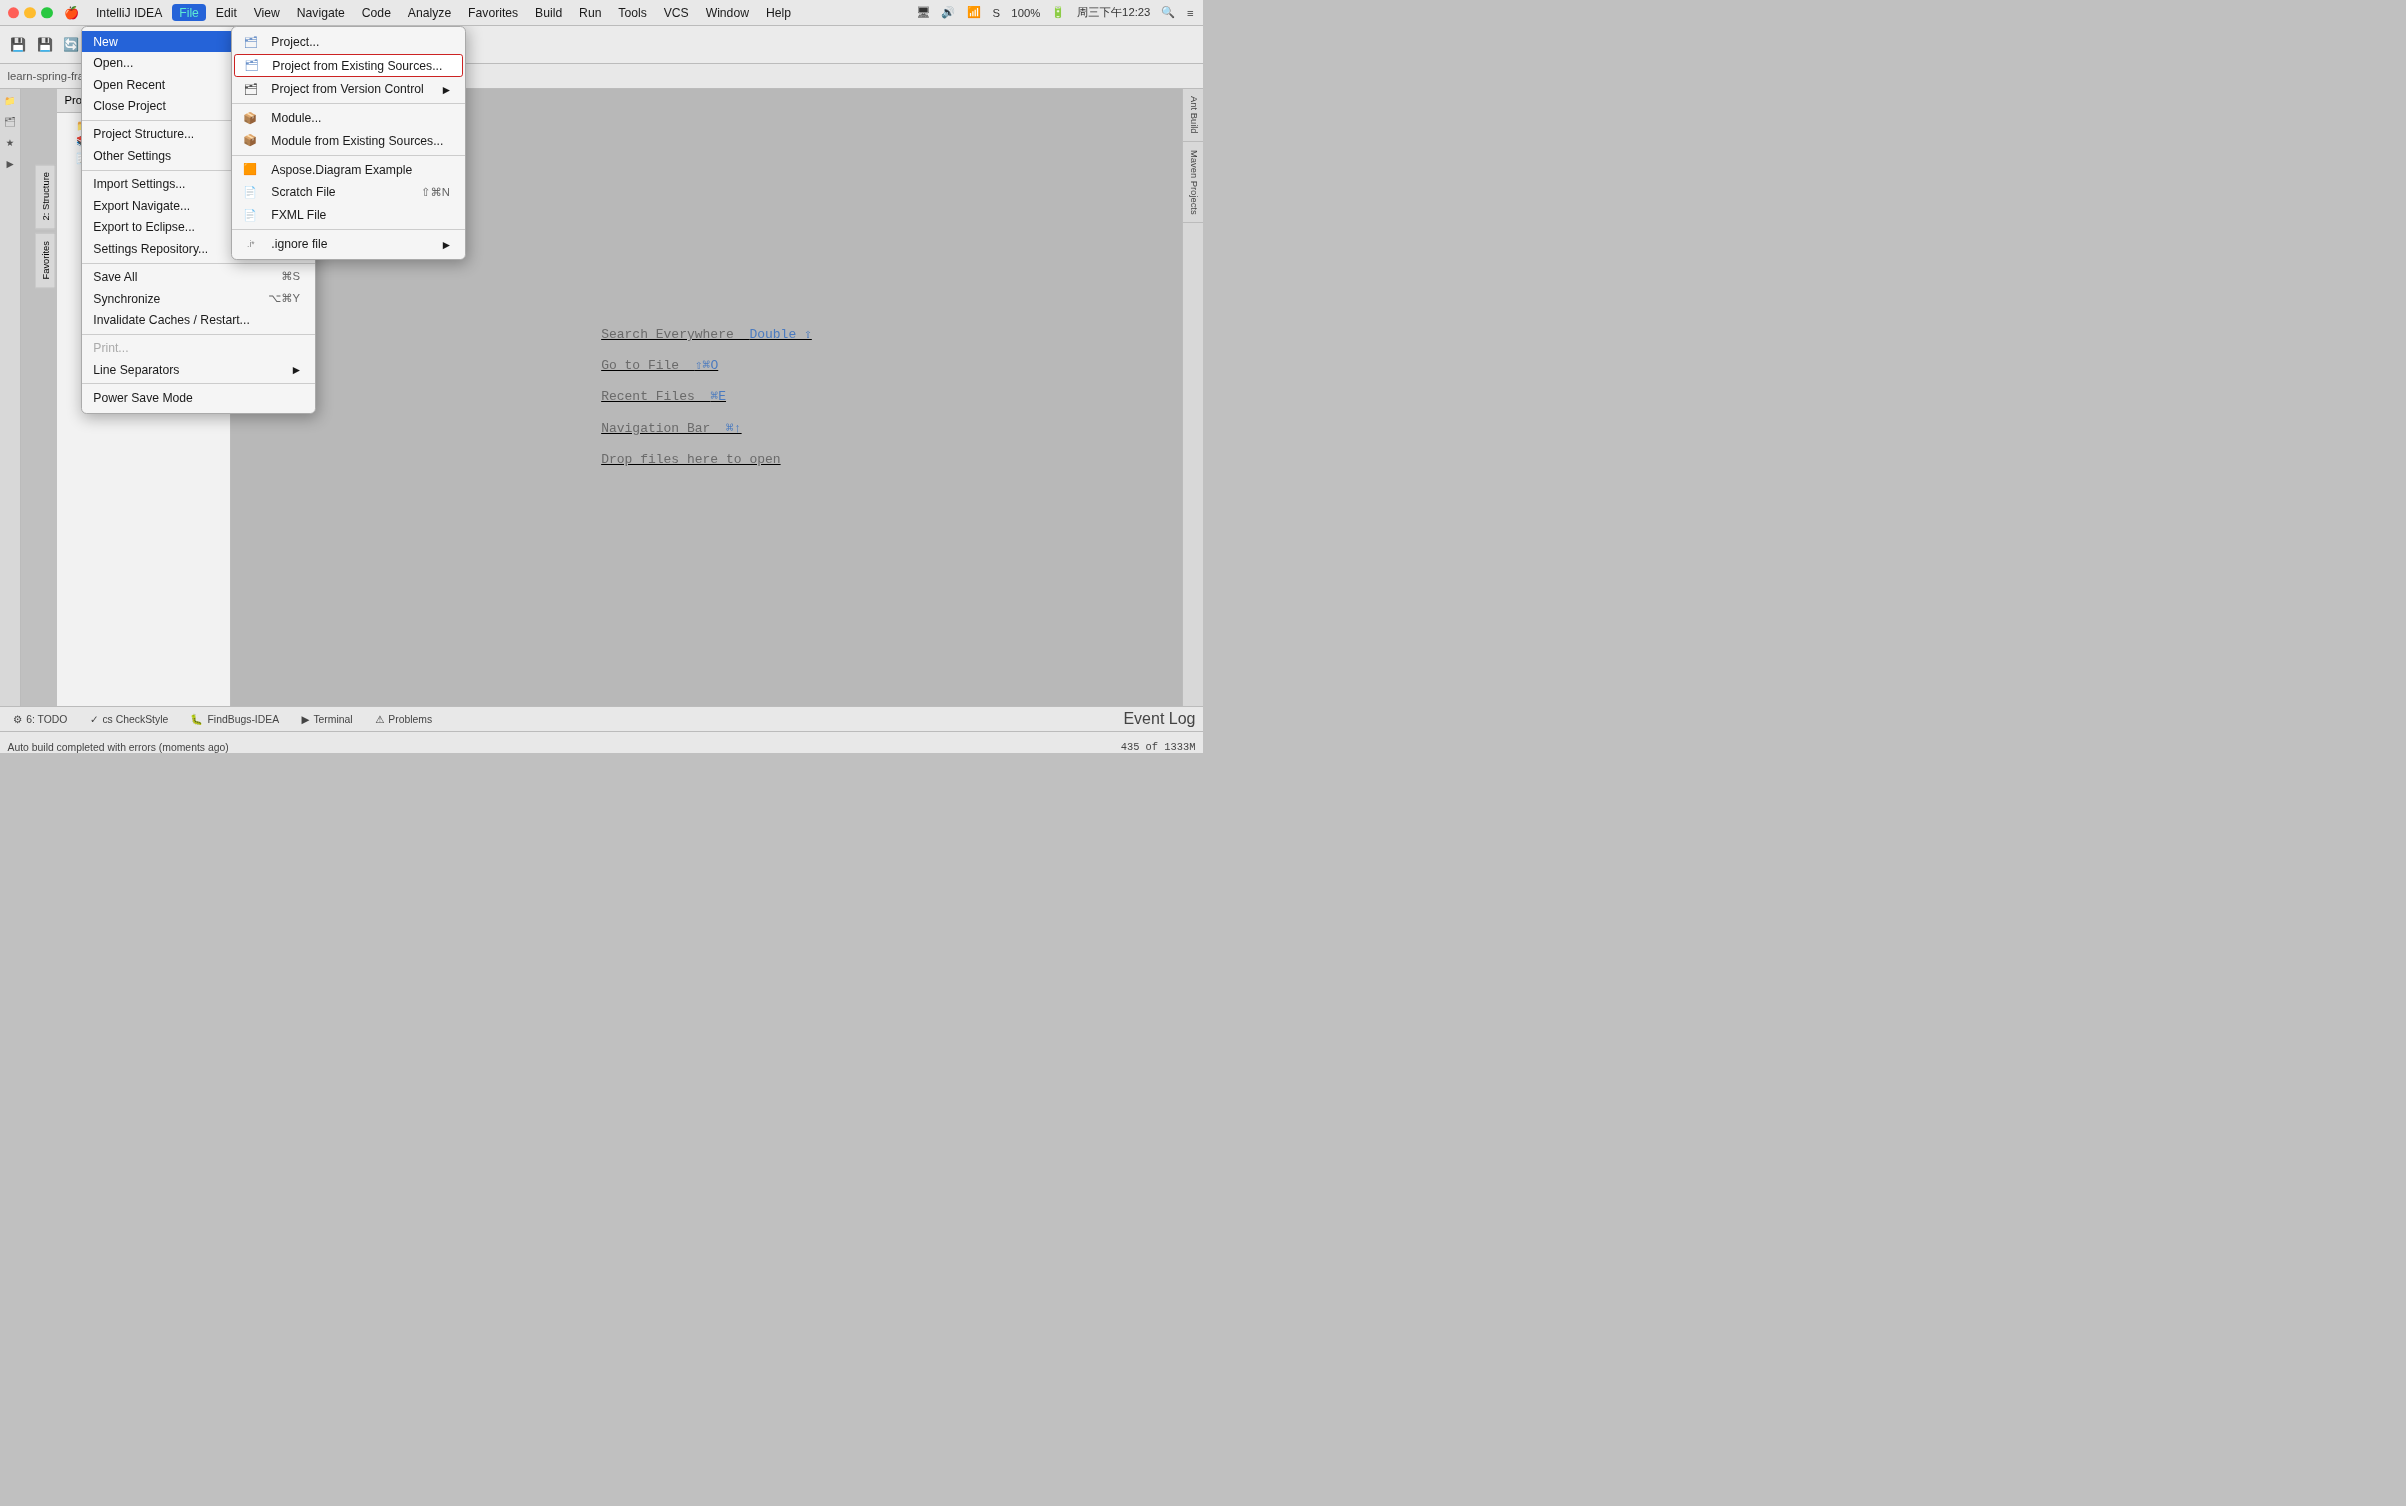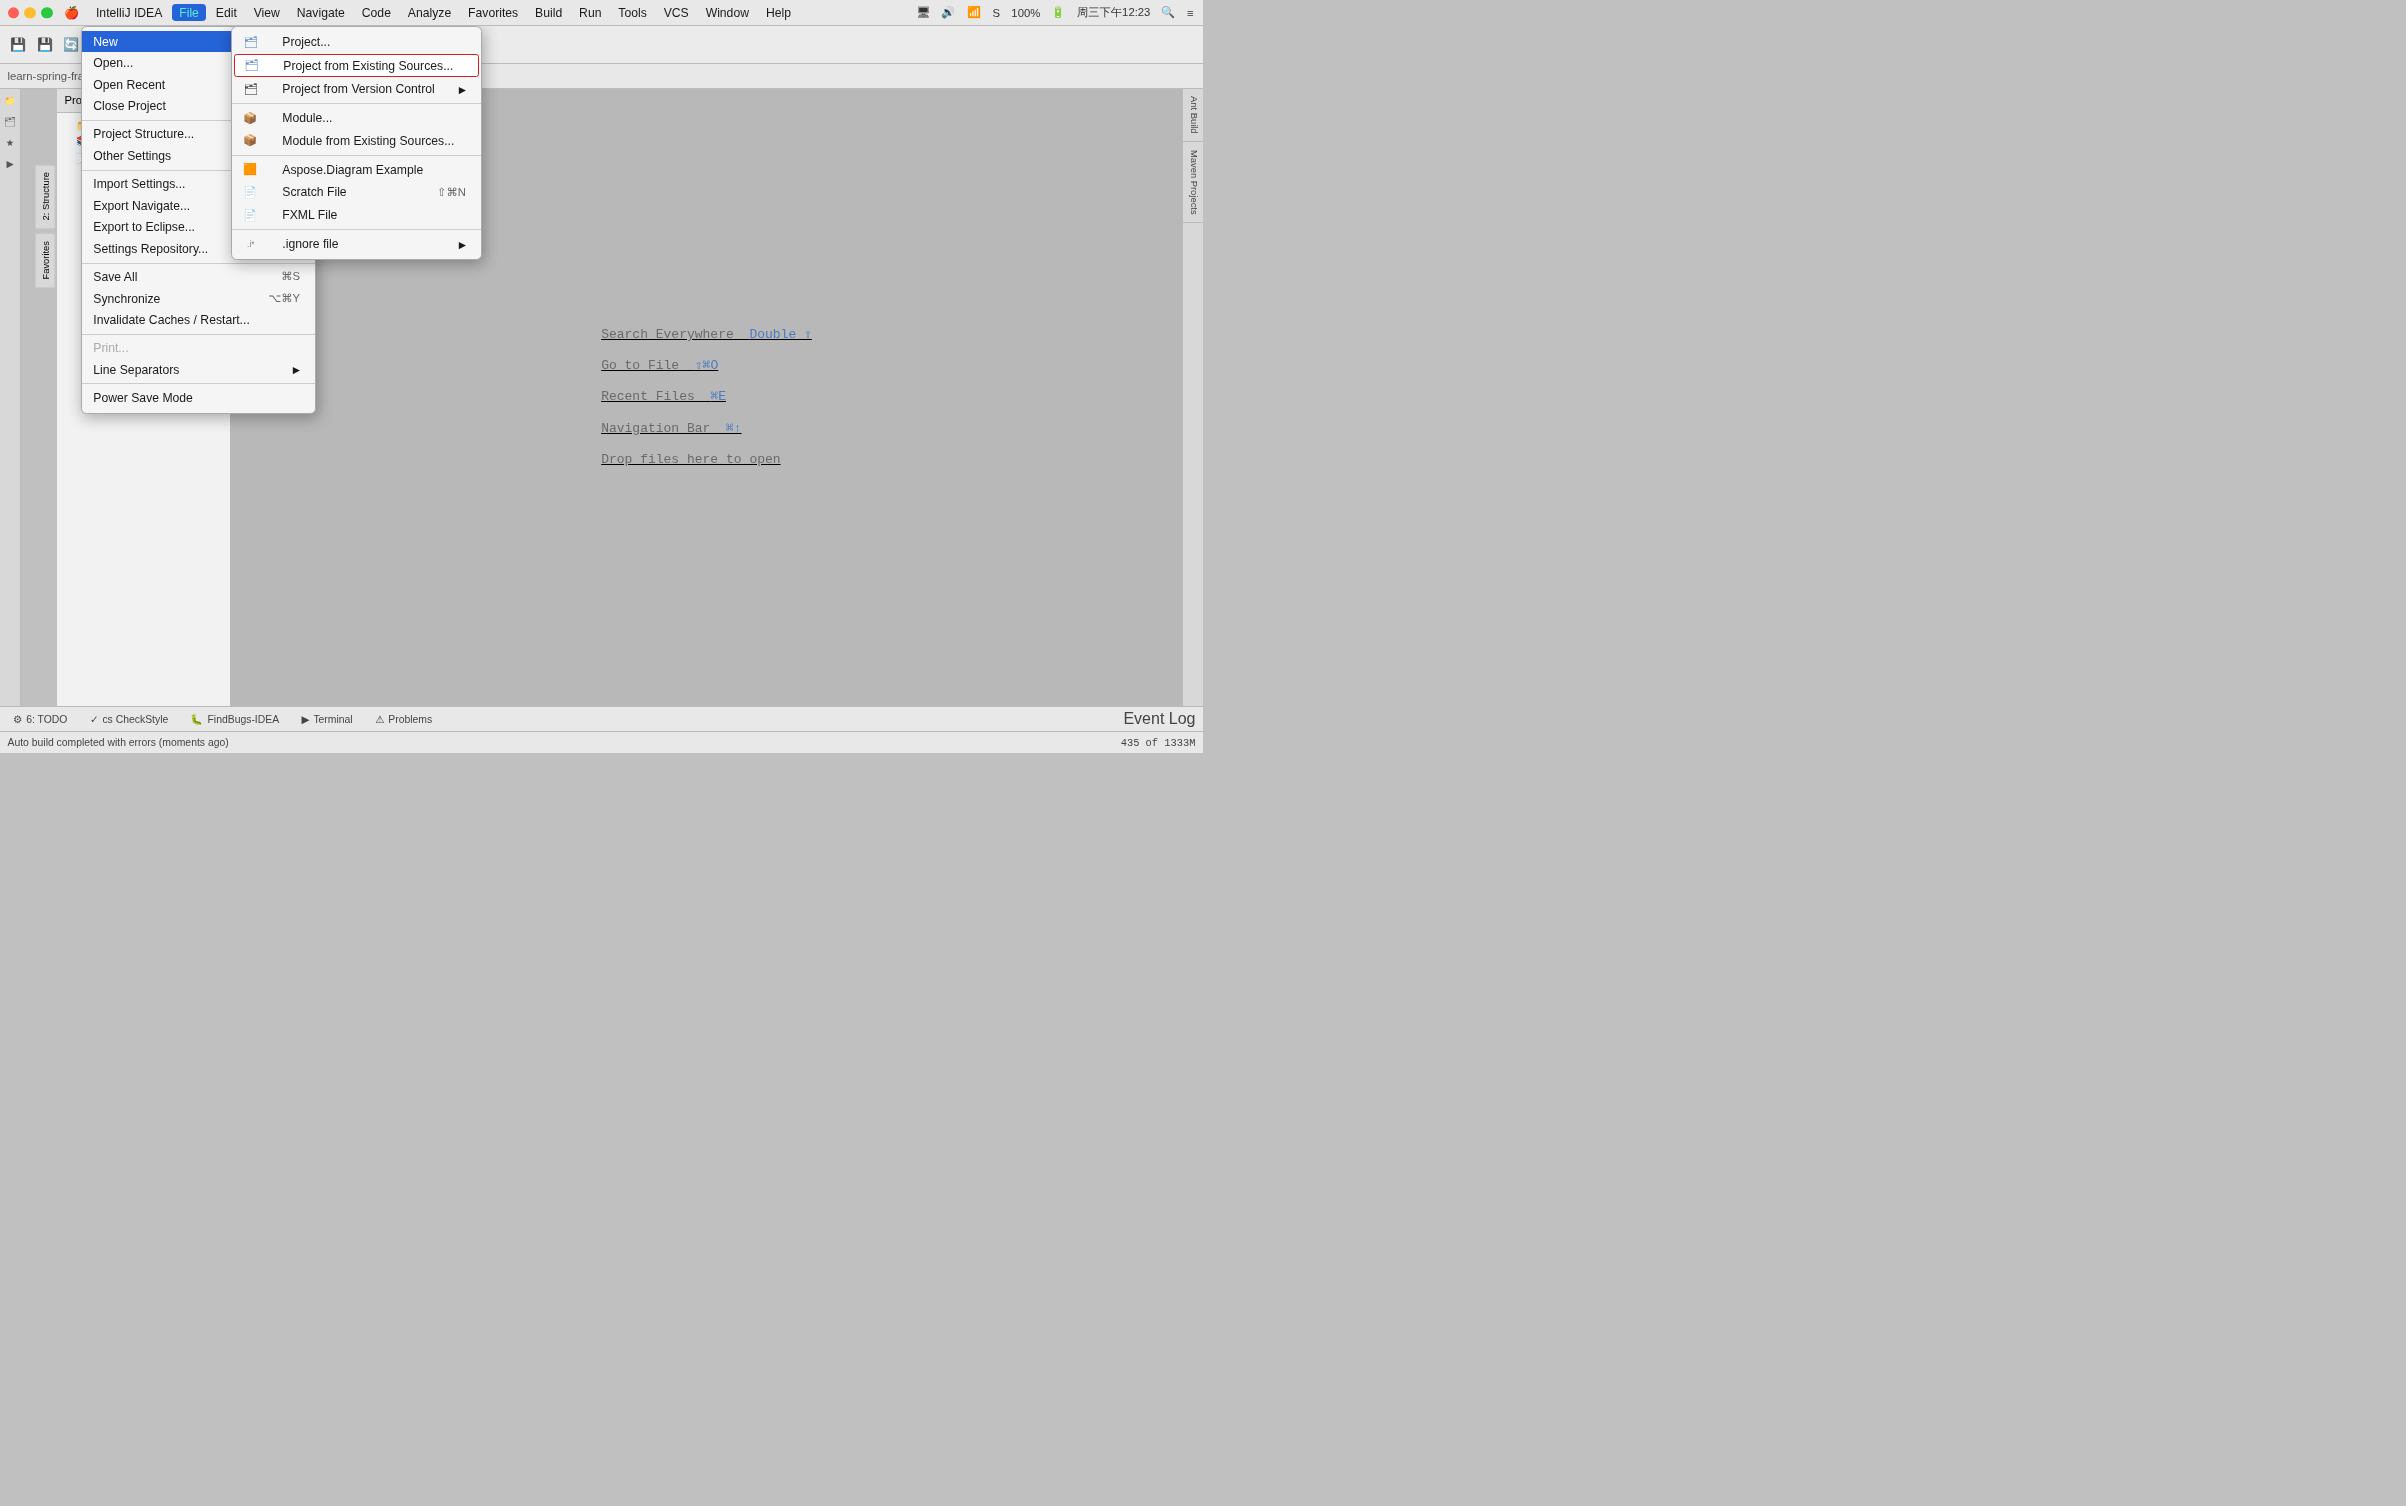--- a/index.html
+++ b/index.html
@@ -214,21 +214,21 @@
       height: 26px;
       display: flex;
       align-items: center;
       padding: 0 7.5px;
       gap: 11.3px;
       border-bottom: 0.9px solid #bbb;
     }
     .statusbar-bottom {
       height: 21px;
       display: flex;
-      align-items: center;
+      align-items: flex-end;
       padding: 0 7.5px;
       font-size: 10.4px;
       color: #444;
     }
     .status-tab {
       display: flex;
       align-items: center;
       gap: 3.8px;
       font-size: 10.4px;
       color: #444;
@@ -274,21 +274,21 @@
       left: 231px;
     }
 
     .menu-item {
       display: flex;
       align-items: center;
       padding: 3.8px 15px 3.8px 11.3px;
       font-size: 12.2px;
       color: #1a1a1a;
       cursor: default;
-      gap: 24px;
+      gap: 13px;
       white-space: nowrap;
     }
     .menu-item.highlighted, .menu-item.active-blue {
       background: #2563d8;
       color: white;
     }
     .menu-item.highlighted-red {
       background: white;
       border: 1.9px solid #cc2222;
       color: #1a1a1a;

